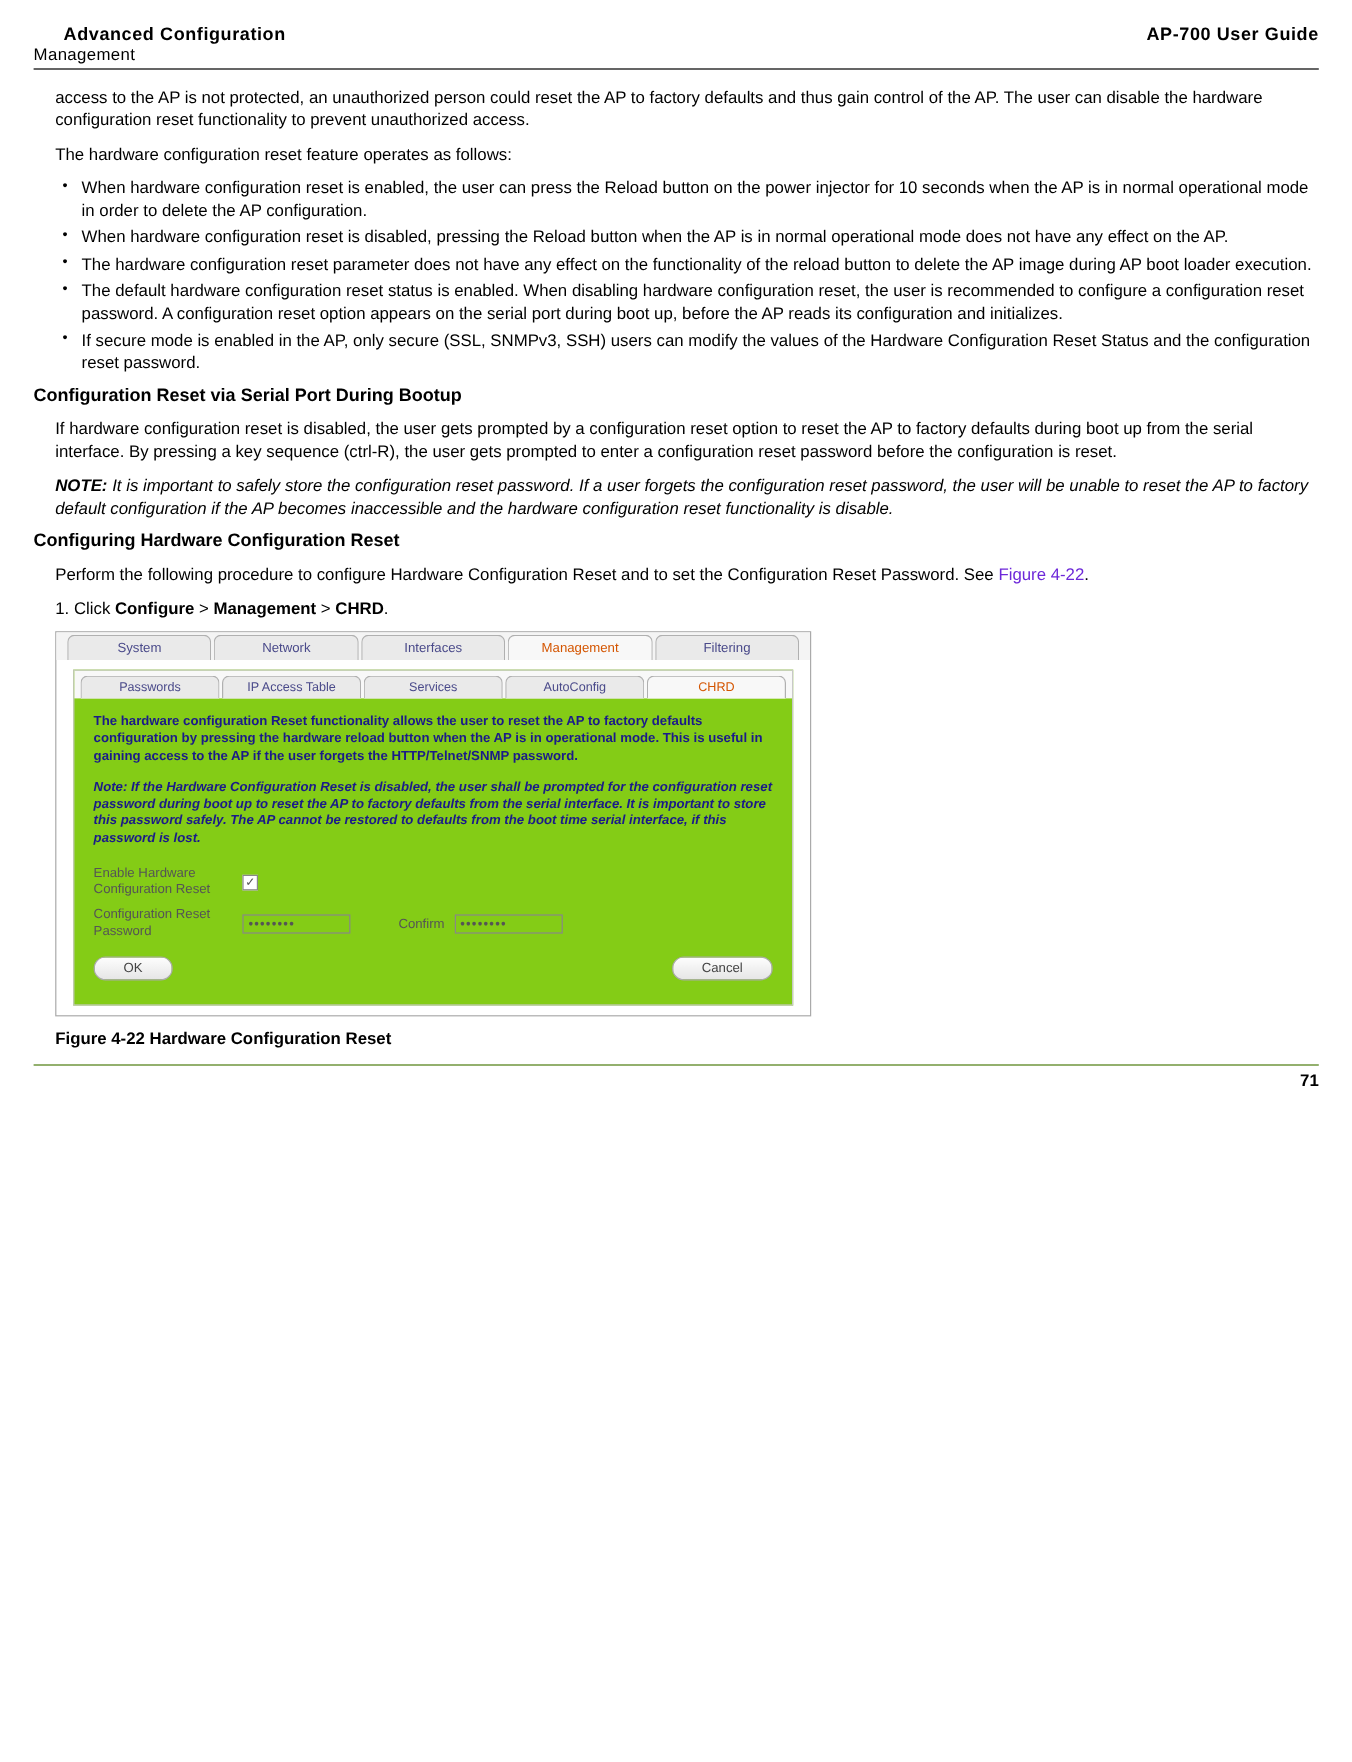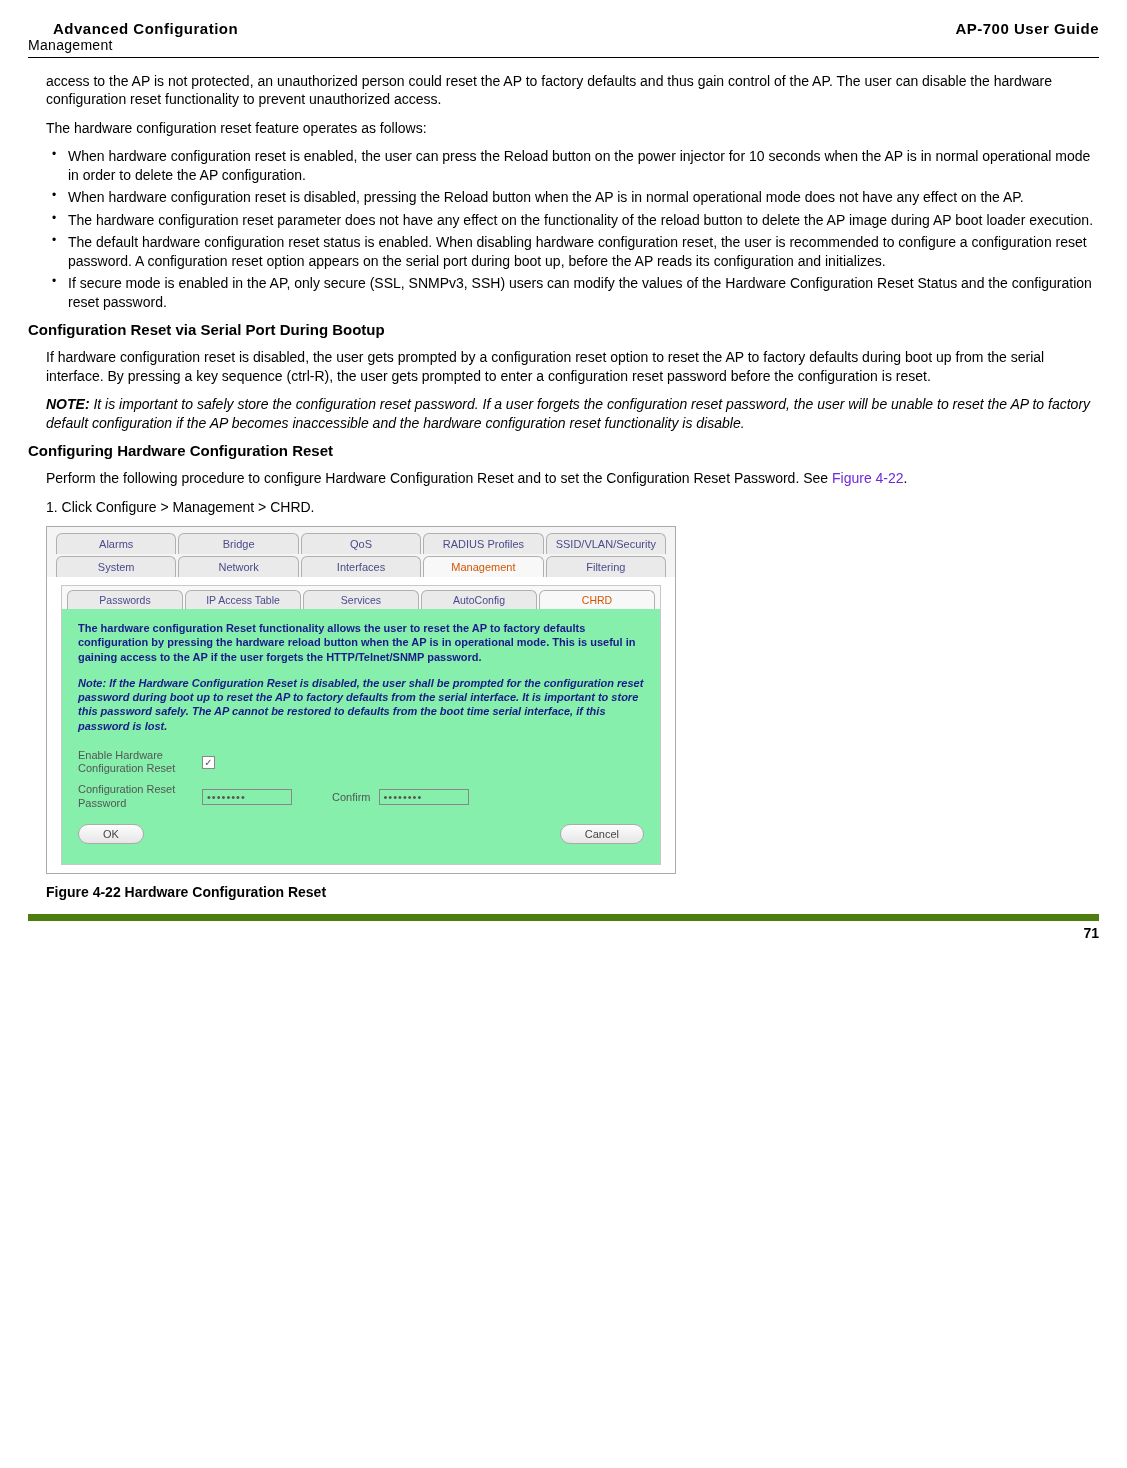--- a/index.html
+++ b/index.html
@@ -59,21 +59,21 @@
       margin-top: 4px;
       margin-bottom: 10px;
       margin-left: -18px;
     }
     .note-line { line-height: 1.32; margin-bottom: 10px; }
     .note-label { font-weight: bold; font-style: italic; }
     .note-text-first { font-style: italic; }
     .figure-link { color: #6d28d9; }
     ol { list-style: none; }
     ol li { margin-bottom: 10px; line-height: 1.32; }
-    .bold { font-weight: normal; }
+    .bold { font-weight: bold; }
     .screenshot {
       border: 1px solid #aaa;
       width: 630px;
       margin-top: 6px;
       margin-bottom: 10px;
       background: #fff;
       font-size: 11px;
     }
     .top-tabs, .sub-tabs, .inner-tabs {
       display: flex;
@@ -91,21 +91,21 @@
       font-size: 11px;
     }
     .top-tabs { padding: 6px 8px 0 8px; }
     .top-tabs .tab { flex: 1; margin: 0 1px; }
     .sub-tabs { padding: 2px 8px 0 8px; }
     .sub-tabs .tab { flex: 1; margin: 0 1px; }
     .tab.active { color: #d45500; background: #f8f8f8; }
     .inner-area {
       margin: 8px 14px 0 14px;
       border: 1px solid #c8c8c8;
-      background: #86efac;
+      background: #84cc16;
     }
     .inner-tabs { padding: 4px 4px 0 4px; background: #f8f8f8; }
     .inner-tabs .tab { flex: 1; margin: 0 1px; font-size: 10.5px; padding: 3px 0; }
     .panel {
       padding: 12px 16px 16px 16px;
     }
     .panel-text {
       color: #1a1a8a;
       font-weight: bold;
       font-size: 11px;
@@ -161,21 +161,21 @@
       font-size: 11px;
       background: linear-gradient(#fdfdfd, #e6e6e6);
       color: #444;
     }
     .figure-caption {
       font-weight: bold;
       font-size: 14px;
       margin-top: 4px;
     }
     .footer {
-      border-top: 7px solid #4d7c0f;
+      border-top: 1px solid #4d7c0f;
       margin-top: 14px;
       text-align: right;
       padding-top: 4px;
       font-weight: bold;
       font-size: 14px;
     }
   </style>
 </head>
 <body>
 
@@ -211,27 +211,20 @@
   <p>
     <span>Perform the following procedure to configure Hardware Configuration Reset and to set the Configuration Reset Password. See </span><span class="figure-link">Figure 4-22</span><span>.</span>
   </p>
   <ol>
     <li>
       <span>1.  Click </span><span class="bold">Configure</span><span> &gt; </span><span class="bold">Management</span><span> &gt; </span><span class="bold">CHRD</span><span>.</span>
     </li>
   </ol>
 
   <div class="screenshot">
-    <div class="top-tabs">
-      <div class="tab">Alarms</div>
-      <div class="tab">Bridge</div>
-      <div class="tab">QoS</div>
-      <div class="tab">RADIUS Profiles</div>
-      <div class="tab">SSID/VLAN/Security</div>
-    </div>
     <div class="sub-tabs">
       <div class="tab">System</div>
       <div class="tab">Network</div>
       <div class="tab">Interfaces</div>
       <div class="tab active">Management</div>
       <div class="tab">Filtering</div>
     </div>
     <div class="inner-area">
       <div class="inner-tabs">
         <div class="tab">Passwords</div>

